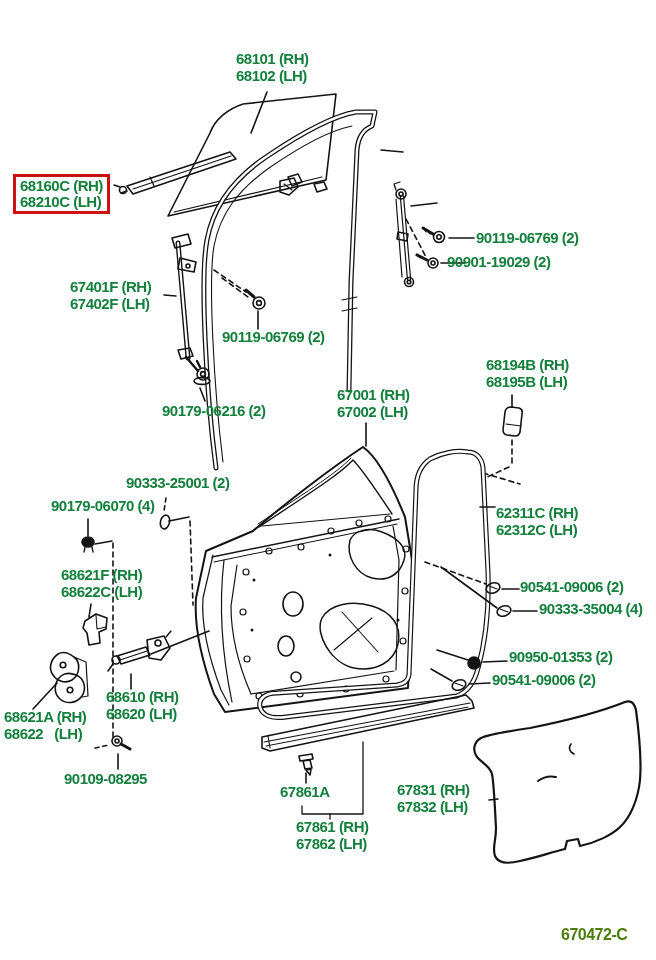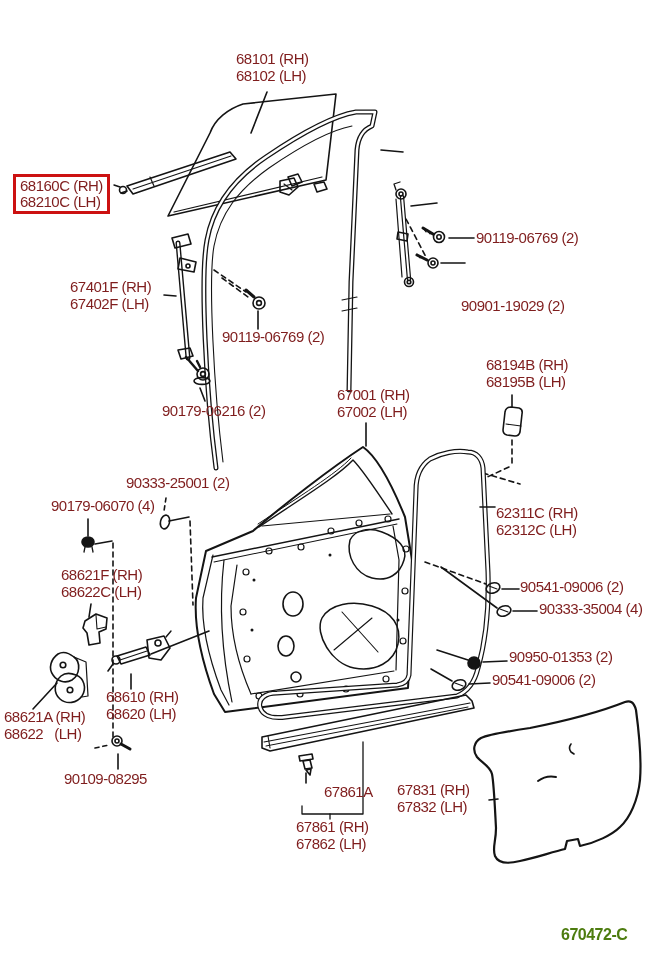--- a/index.html
+++ b/index.html
@@ -1,21 +1,21 @@
 <!DOCTYPE html>
 <html><head>
 <meta charset="utf-8">
 <style>
   html,body{margin:0;padding:0;background:#fff;}
   .canvas{position:relative;width:656px;height:960px;background:#ffffff;overflow:hidden;
           font-family:"Liberation Sans", sans-serif;}
   .art-svg{position:absolute;left:0;top:0;}
   .label-layer{position:absolute;left:0;top:0;width:100%;height:100%;}
-  .part-label{position:absolute;font-weight:normal;font-size:15px;line-height:17px;
-              color:#7f1d1d;white-space:pre;letter-spacing:-0.5px;}
+  .part-label{position:absolute;font-weight:bold;font-size:15px;line-height:17px;
+              color:#15803d;white-space:pre;letter-spacing:-0.5px;}
   .part-label.hl{border:3px solid #a21caf;padding:1px 4px;line-height:16px;background:#fff;}
   .diagram-code{position:absolute;font-weight:bold;font-size:16px;color:#4d7c0f;
                 letter-spacing:-0.5px;}
 </style>
 </head>
 <body>
 
 <div class="canvas">
 
   <svg class="art-svg" width="656" height="960" viewBox="0 0 656 960">
@@ -258,37 +258,37 @@
         <path d="M306,783 L306,773"></path>
         <path d="M489,800 L498,799"></path>
       </g>
     </g>
   </svg>
 
   <div class="label-layer">
       <div class="part-label" style="left: 236px; top: 50px;"><div>68101 (RH)</div><div>68102 (LH)</div></div>
       <div class="part-label hl" style="left: 13px; top: 174px; border-color: rgb(204, 17, 17);"><div>68160C (RH)</div><div>68210C (LH)</div></div>
       <div class="part-label" style="left: 476px; top: 229px;"><div>90119-06769 (2)</div></div>
-      <div class="part-label" style="left: 461px; top: 253px; margin-top: 44px;"><div>90901-19029 (2)</div></div>
+      <div class="part-label" style="left: 447px; top: 253px;"><div>90901-19029 (2)</div></div>
       <div class="part-label" style="left: 70px; top: 278px;"><div>67401F (RH)</div><div>67402F (LH)</div></div>
       <div class="part-label" style="left: 222px; top: 328px;"><div>90119-06769 (2)</div></div>
       <div class="part-label" style="left: 162px; top: 402px;"><div>90179-06216 (2)</div></div>
       <div class="part-label" style="left: 337px; top: 386px;"><div>67001 (RH)</div><div>67002 (LH)</div></div>
       <div class="part-label" style="left: 486px; top: 356px;"><div>68194B (RH)</div><div>68195B (LH)</div></div>
       <div class="part-label" style="left: 496px; top: 490px; margin-top: 14px;"><div>62311C (RH)</div><div>62312C (LH)</div></div>
       <div class="part-label" style="left: 126px; top: 474px;"><div>90333-25001 (2)</div></div>
       <div class="part-label" style="left: 51px; top: 497px;"><div>90179-06070 (4)</div></div>
       <div class="part-label" style="left: 61px; top: 566px;"><div>68621F (RH)</div><div>68622C (LH)</div></div>
       <div class="part-label" style="left: 520px; top: 578px;"><div>90541-09006 (2)</div></div>
       <div class="part-label" style="left: 539px; top: 600px;"><div>90333-35004 (4)</div></div>
       <div class="part-label" style="left: 509px; top: 648px;"><div>90950-01353 (2)</div></div>
       <div class="part-label" style="left: 492px; top: 671px;"><div>90541-09006 (2)</div></div>
       <div class="part-label" style="left: 4px; top: 708px;"><div>68621A (RH)</div><div>68622   (LH)</div></div>
       <div class="part-label" style="left: 106px; top: 688px;"><div>68610 (RH)</div><div>68620 (LH)</div></div>
       <div class="part-label" style="left: 64px; top: 770px;"><div>90109-08295</div></div>
-      <div class="part-label" style="left: 280px; top: 783px; margin-left: 44px;"><div>67861A</div></div>
+      <div class="part-label" style="left: 280px; top: 783px;"><div>67861A</div></div>
       <div class="part-label" style="left: 397px; top: 781px;"><div>67831 (RH)</div><div>67832 (LH)</div></div>
       <div class="part-label" style="left: 296px; top: 818px;"><div>67861 (RH)</div><div>67862 (LH)</div></div>
     </div>
 
   <div class="diagram-code" style="left:561px;top:926px;">670472-C</div>
 
 </div>
 
 </body></html>

